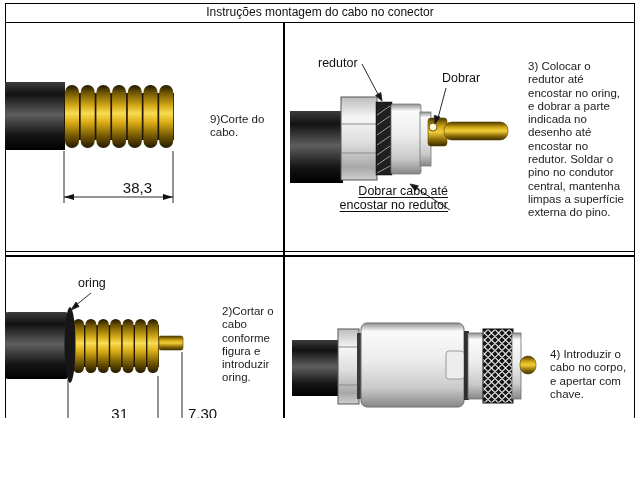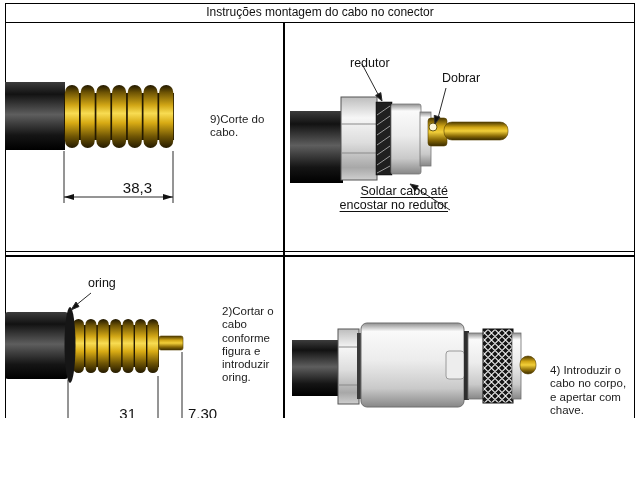--- a/index.html
+++ b/index.html
@@ -124,24 +124,36 @@
     <circle cx="148" cy="104" r="4" fill="#fdf6d8" stroke="#6b5a10" stroke-width="1"></circle>
     <g stroke="#2b2b2b" stroke-width="1" fill="#111">
       <line x1="77" y1="41" x2="95" y2="75"></line>
       <polygon points="97,78 90.6,72.4 95.8,69.6"></polygon>
       <line x1="161" y1="65" x2="153" y2="95"></line>
       <polygon points="150,101 149.2,92.4 155,94"></polygon>
       <line x1="165" y1="187" x2="131" y2="165"></line>
       <polygon points="125,161 133.3,162.8 130.1,167.8"></polygon>
     </g>
   </svg>
-  <div class="lbl" style="left:318px;top:56px;margin-left:32px;">redutor</div>
+  <div class="lbl" style="left:318px;top:56px;">redutor</div>
   <div class="lbl" style="left:442px;top:71px;">Dobrar</div>
-  <div class="lbl ctr ul" style="left:308px;top:184px;width:140px;white-space:pre-line;line-height:14px;">Soldar cabo até
+  <div class="lbl ctr ul" style="left:308px;top:184px;width:140px;white-space:pre-line;line-height:14px;">Dobrar cabo até
 encostar no redutor</div>
+  <div class="txt" style="left:528px;top:60px;width:106px;">3) Colocar o
+redutor até
+encostar no oring,
+e dobrar a parte
+indicada no
+desenho até
+encostar no
+redutor. Soldar o
+pino no condutor
+central, mantenha
+limpas a superfície
+externa do pino.</div>
 
   <svg style="left:5px;top:256px;" width="278" height="221" viewBox="0 0 278 221">
     <rect x="0" y="56" width="63" height="67" rx="3" fill="url(#cableG)"></rect>
     <rect x="68" y="69" width="86" height="42" fill="#241a00"></rect>
     <g>
       <rect x="68" y="63" width="11" height="54" rx="5.5" fill="url(#goldG)"></rect>
       <rect x="80.4" y="63" width="11" height="54" rx="5.5" fill="url(#goldG)"></rect>
       <rect x="92.8" y="63" width="11" height="54" rx="5.5" fill="url(#goldG)"></rect>
       <rect x="105.2" y="63" width="11" height="54" rx="5.5" fill="url(#goldG)"></rect>
       <rect x="117.6" y="63" width="11" height="54" rx="5.5" fill="url(#goldG)"></rect>
@@ -162,22 +174,22 @@
       <line x1="63" y1="196" x2="177" y2="196"></line>
     </g>
     <g fill="#111">
       <polygon points="63,168 73,165 73,171"></polygon>
       <polygon points="153,168 143,165 143,171"></polygon>
       <polygon points="177,168 187,165 187,171"></polygon>
       <polygon points="63,196 73,193 73,199"></polygon>
       <polygon points="177,196 167,193 167,199"></polygon>
     </g>
   </svg>
-  <div class="lbl" style="left:88px;top:276px;">oring</div>
-  <div class="dim ctr" style="left:96px;top:405px;width:40px;">31</div>
+  <div class="lbl" style="left:78px;top:276px;">oring</div>
+  <div class="dim ctr" style="left:88px;top:405px;width:40px;">31</div>
   <div class="dim" style="left:188px;top:405px;">7,30</div>
   <div class="dim ctr" style="left:92px;top:433px;width:60px;">38,3</div>
   <div class="txt" style="left:222px;top:305px;width:60px;">2)Cortar o
 cabo
 conforme
 figura e
 introduzir
 oring.</div>
 
   <svg style="left:285px;top:256px;" width="350" height="221" viewBox="0 0 350 221">
@@ -187,18 +199,18 @@
     <line x1="53" y1="129" x2="74" y2="129" stroke="#8a8a8a" stroke-width="1"></line>
     <rect x="72" y="77" width="5" height="66" fill="#3a3a3a"></rect>
     <rect x="76" y="67" width="103" height="84" rx="6" fill="url(#silverG)" stroke="#6e6e6e" stroke-width="1"></rect>
     <rect x="161" y="95" width="18" height="28" rx="3" fill="#ededed" stroke="#9a9a9a" stroke-width="1"></rect>
     <rect x="179" y="75" width="5" height="69" fill="#2e2e2e"></rect>
     <rect x="183" y="77" width="16" height="66" fill="url(#silverG)" stroke="#6e6e6e" stroke-width="0.8"></rect>
     <rect x="198" y="73" width="30" height="74" fill="url(#knurlP)" stroke="#111" stroke-width="1"></rect>
     <rect x="227" y="77" width="9" height="66" fill="url(#silverG)" stroke="#6e6e6e" stroke-width="0.8"></rect>
     <rect x="235" y="100" width="16" height="18" rx="8" fill="url(#goldRod)" stroke="#5a4300" stroke-width="0.6"></rect>
   </svg>
-  <div class="txt" style="left:550px;top:348px;width:90px;margin-top:16px;">4) Introduzir o
+  <div class="txt" style="left:550px;top:348px;width:90px;">4) Introduzir o
 cabo no corpo,
 e apertar com
 chave.</div>
 
 </div>
 
 </body></html>

